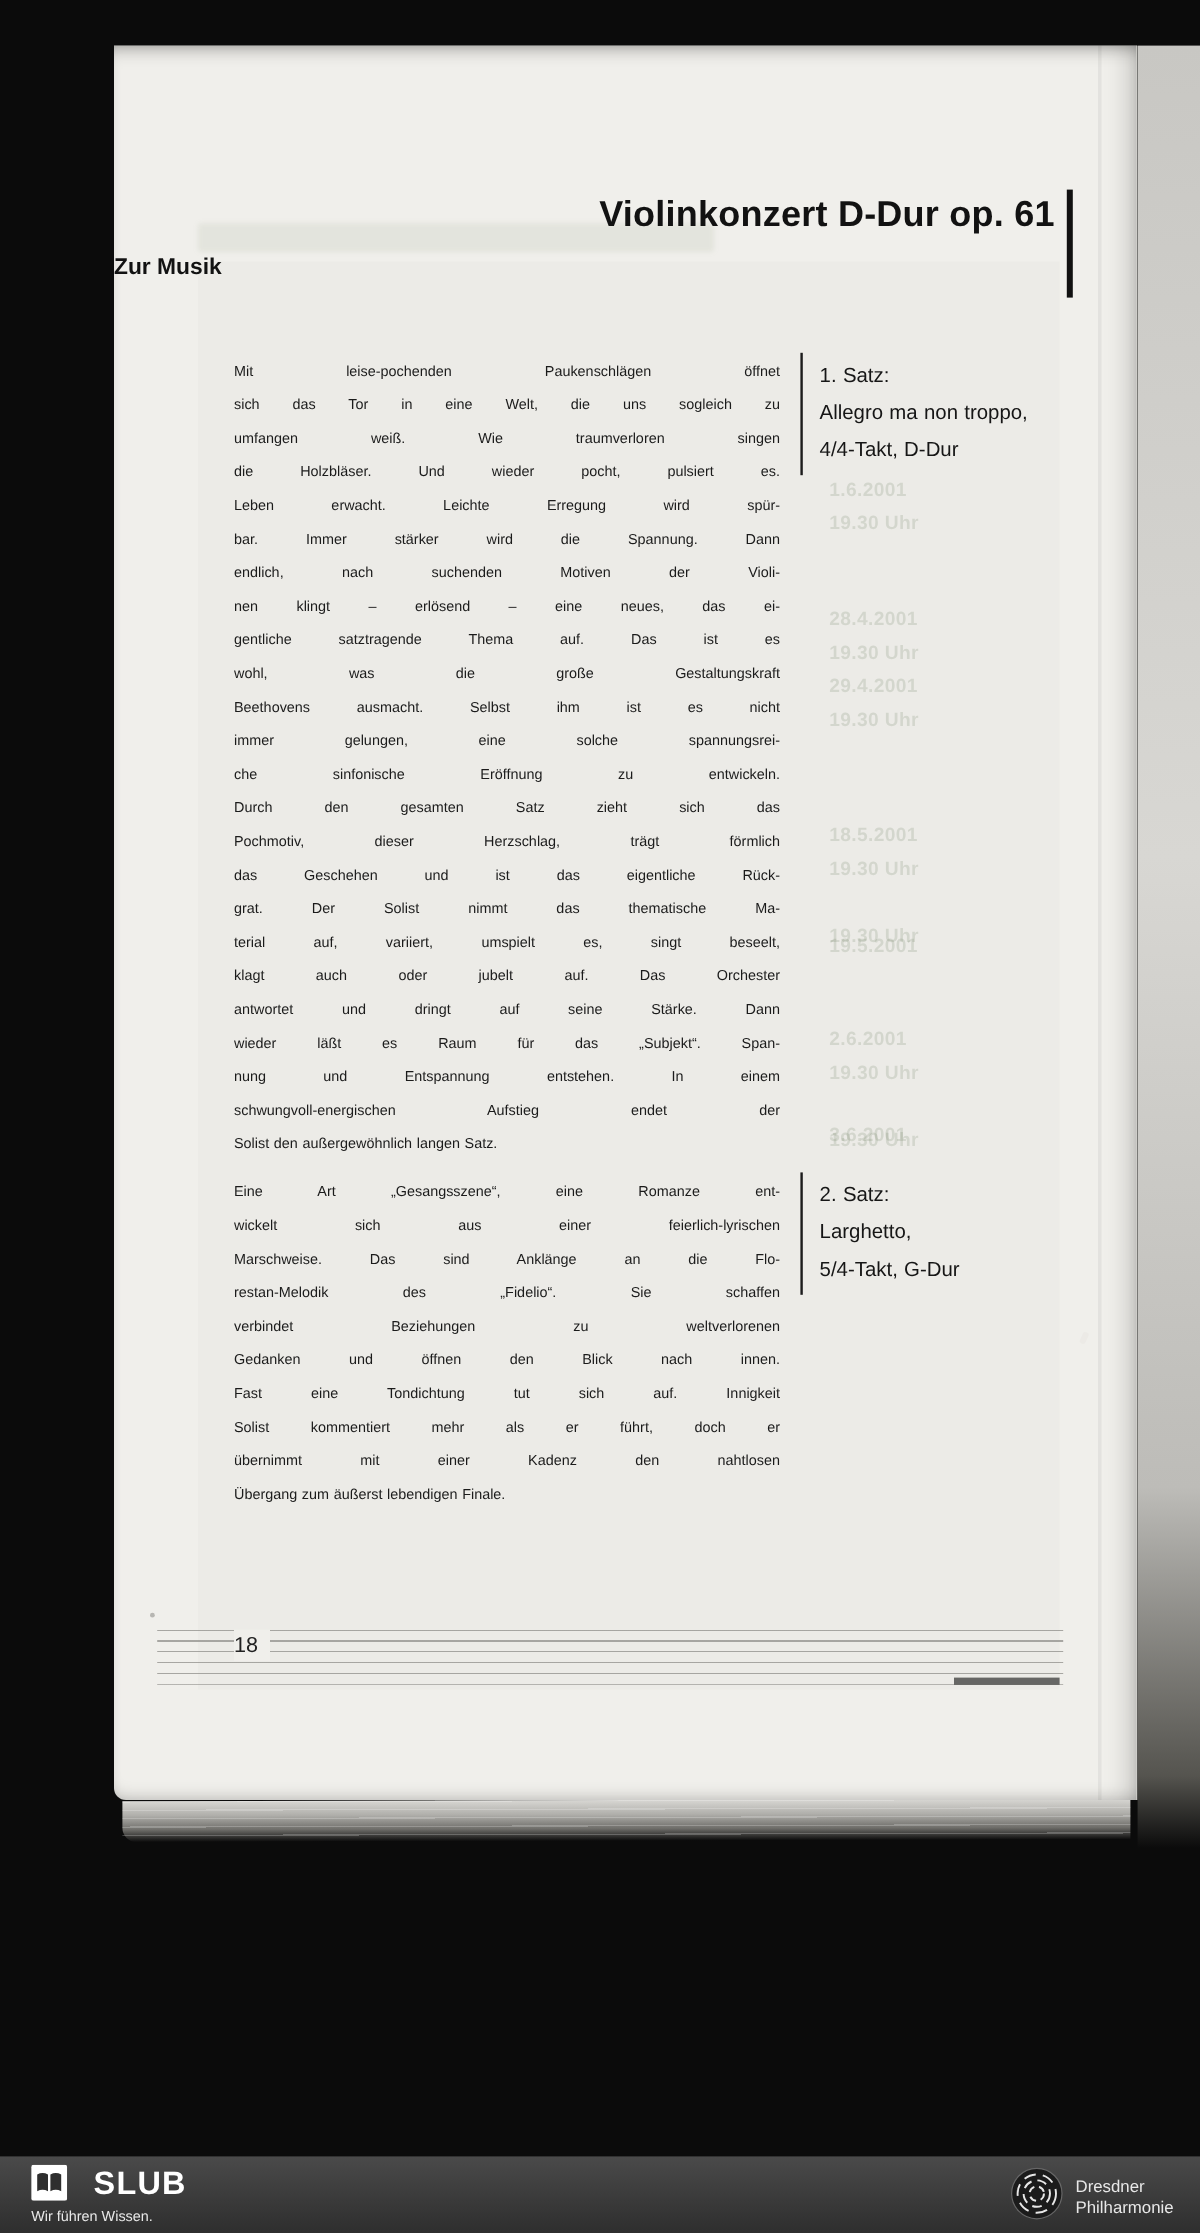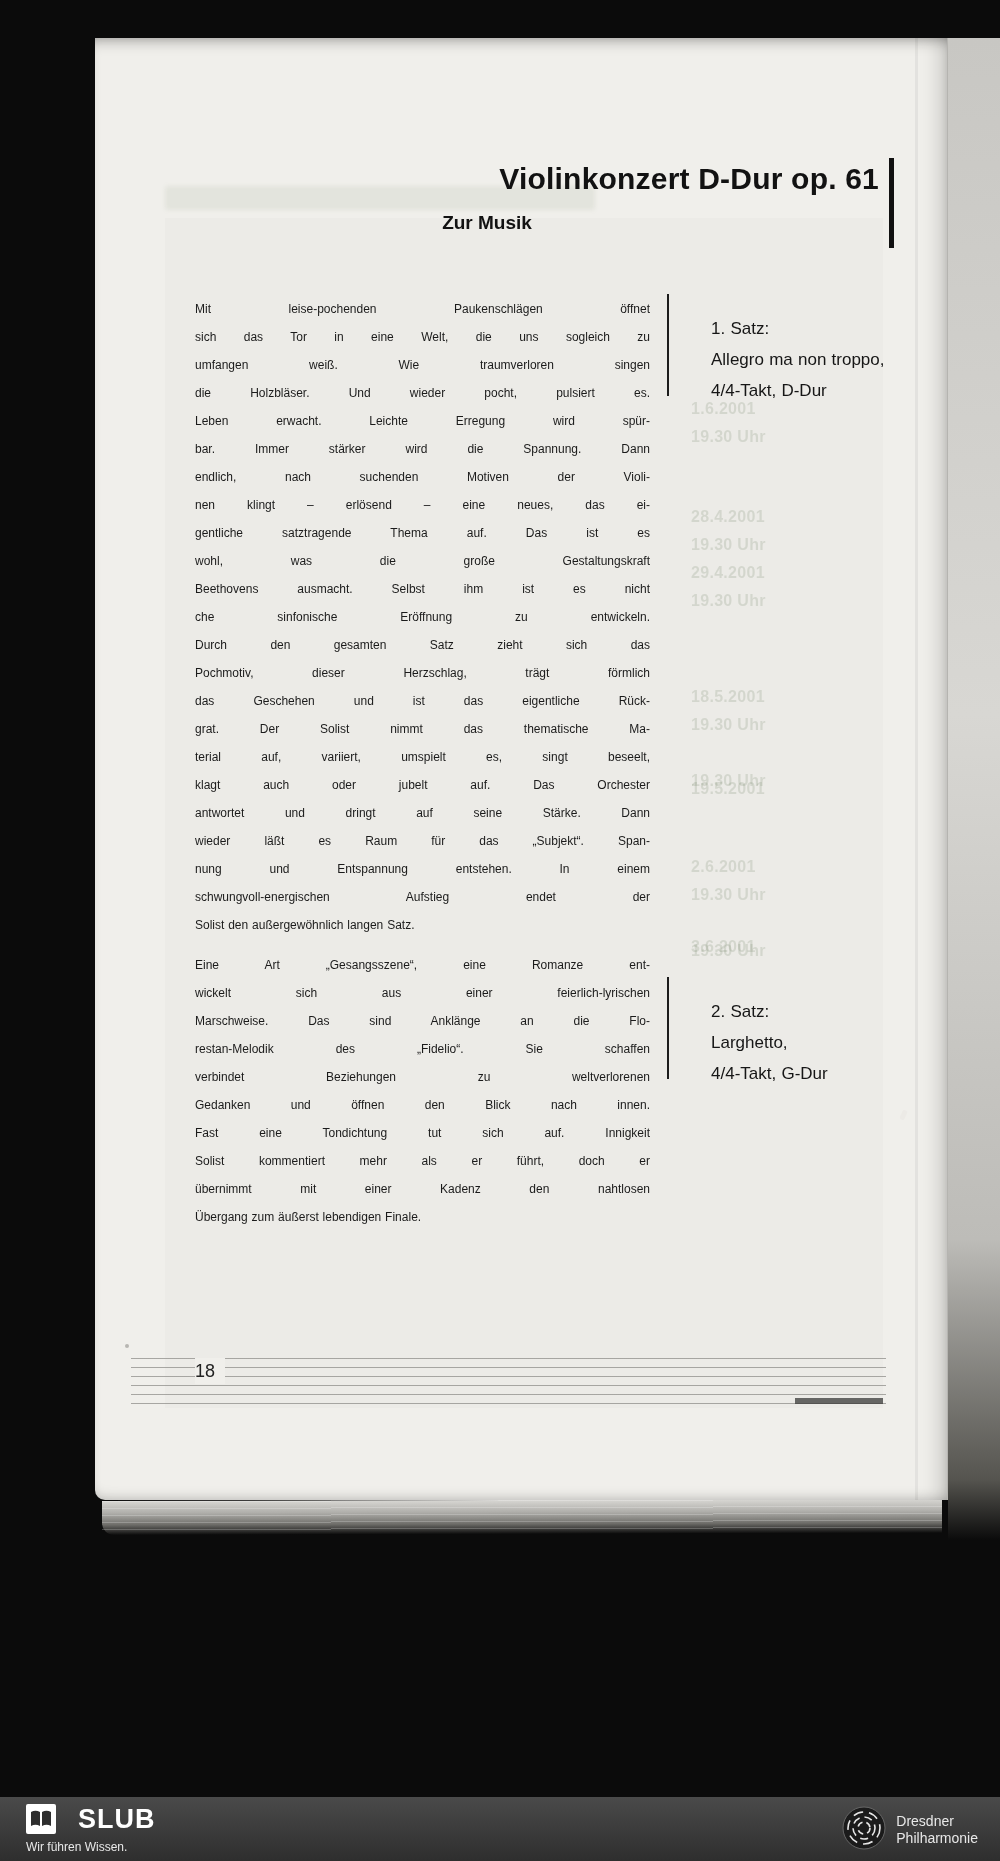--- a/index.html
+++ b/index.html
@@ -30,30 +30,30 @@
 
   
   .ghost{position:absolute;inset:0;pointer-events:none;}
   .ghost span{position:absolute;font-weight:bold;font-size:16px;color:#5f7352;opacity:.17;
     filter:blur(.6px);letter-spacing:.3px;white-space:nowrap;}
   .ghost-head{position:absolute;left:70px;top:148px;width:430px;height:24px;
     background:rgba(120,140,100,.10);filter:blur(2px);border-radius:3px;}
 
   .title{position:absolute;top:124px;left:0;right:68px;text-align:right;
     font-weight:bold;font-size:30px;line-height:34px;color:#121212;letter-spacing:.2px;}
-  .subtitle{position:absolute;top:174px;left:0;right:68px;text-align:center;
+  .subtitle{position:absolute;top:174px;left:0;right:68px;text-align:left;
     font-weight:bold;font-size:19px;color:#121212;}
   .title-rule{position:absolute;top:120px;right:53px;width:5px;height:90px;background:var(--accent-rule);}
 
   .body{position:absolute;left:100px;top:257px;width:455px;font-size:12px;line-height:28px;color:var(--ink);}
   .para2{margin-top:12px;}
   .tline{text-align:justify;text-align-last:justify;word-spacing:.5px;}
   .tline.last{text-align-last:left;}
 
-  .note{position:absolute;left:616px;width:235px;font-size:17px;color:#161616;margin-top:16px;}
+  .note{position:absolute;left:588px;width:235px;font-size:17px;color:#161616;}
   .note .tline{line-height:31px;text-align:left;text-align-last:left;}
   .note1{top:259px;} .note2{top:942px;}
   .note-rule{position:absolute;left:572px;width:2px;background:#1c1c1c;}
   .rule1{top:256px;height:102px;} .rule2{top:939px;height:102px;}
 
   .staff{position:absolute;left:36px;top:1320px;width:755px;height:46px;
     background:repeating-linear-gradient(180deg,#8f8e8a 0 1px,transparent 1px 9px);opacity:.75;}
   .staff-end{position:absolute;left:700px;top:1360px;width:88px;height:6px;background:#3a3a38;opacity:.75;}
   .pgnum{position:absolute;left:100px;top:1320px;font-size:18px;line-height:26px;color:#222;
     background:var(--paper);padding:0 10px 0 0;}
@@ -109,20 +109,21 @@
           <div class="tline">sich das Tor in eine Welt, die uns sogleich zu</div>
           <div class="tline">umfangen weiß. Wie traumverloren singen</div>
           <div class="tline">die Holzbläser. Und wieder pocht, pulsiert es.</div>
           <div class="tline">Leben erwacht. Leichte Erregung wird spür-</div>
           <div class="tline">bar. Immer stärker wird die Spannung. Dann</div>
           <div class="tline">endlich, nach suchenden Motiven der Violi-</div>
           <div class="tline">nen klingt – erlösend – eine neues, das ei-</div>
           <div class="tline">gentliche satztragende Thema auf. Das ist es</div>
           <div class="tline">wohl, was die große Gestaltungskraft</div>
           <div class="tline">Beethovens ausmacht. Selbst ihm ist es nicht</div>
+          <div class="tline">immer gelungen, eine solche spannungsrei-</div>
           <div class="tline">che sinfonische Eröffnung zu entwickeln.</div>
           <div class="tline">Durch den gesamten Satz zieht sich das</div>
           <div class="tline">Pochmotiv, dieser Herzschlag, trägt förmlich</div>
           <div class="tline">das Geschehen und ist das eigentliche Rück-</div>
           <div class="tline">grat. Der Solist nimmt das thematische Ma-</div>
           <div class="tline">terial auf, variiert, umspielt es, singt beseelt,</div>
           <div class="tline">klagt auch oder jubelt auf. Das Orchester</div>
           <div class="tline">antwortet und dringt auf seine Stärke. Dann</div>
           <div class="tline">wieder läßt es Raum für das „Subjekt“. Span-</div>
           <div class="tline">nung und Entspannung entstehen. In einem</div>
@@ -146,21 +147,21 @@
     <div class="note-rule rule1"></div>
     <div class="note note1">
         <div class="tline">1. Satz:</div>
         <div class="tline">Allegro ma non troppo,</div>
         <div class="tline last">4/4-Takt, D-Dur</div>
       </div>
     <div class="note-rule rule2"></div>
     <div class="note note2">
         <div class="tline">2. Satz:</div>
         <div class="tline">Larghetto,</div>
-        <div class="tline last">4/4-Takt, G-Dur</div>
+        <div class="tline last">5/4-Takt, G-Dur</div>
       </div>
 
     <div class="staff"></div>
     <div class="staff-end"></div>
     <div class="pgnum">18</div>
 
     <div class="fold"></div>
     <div class="speck s1"></div>
   </div>
 

